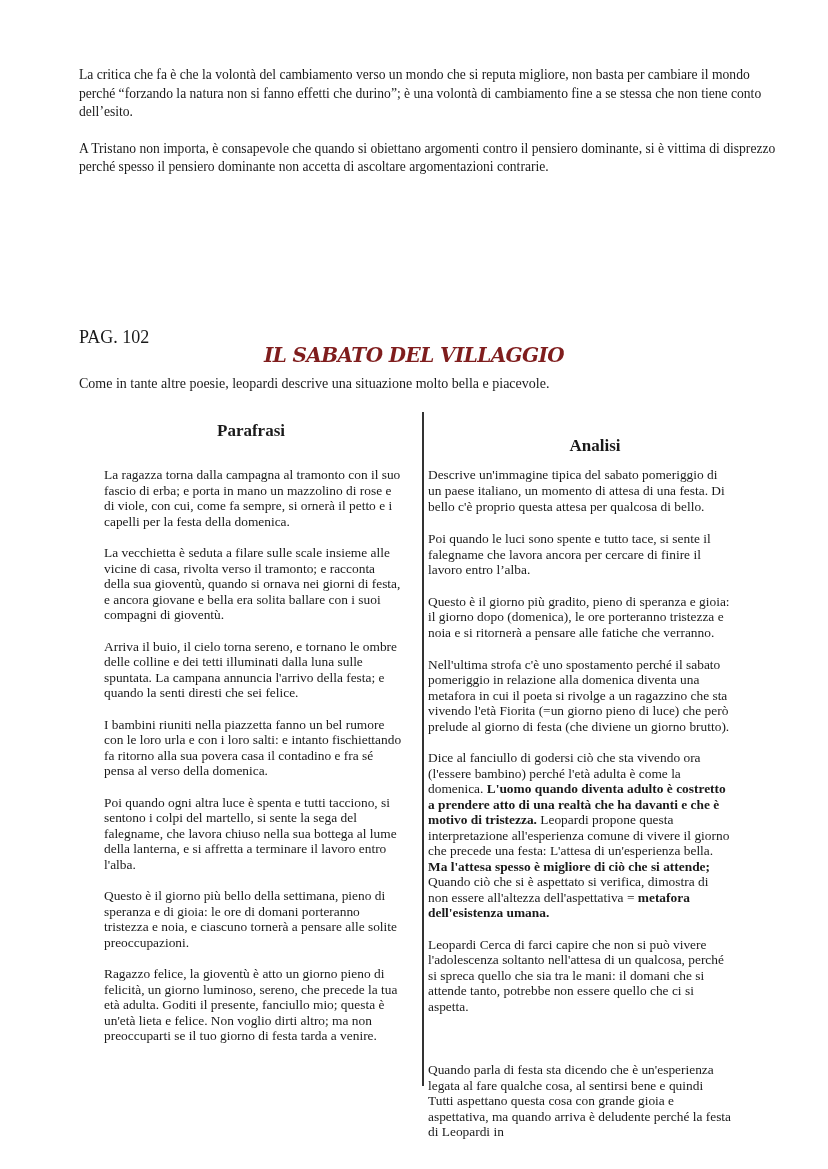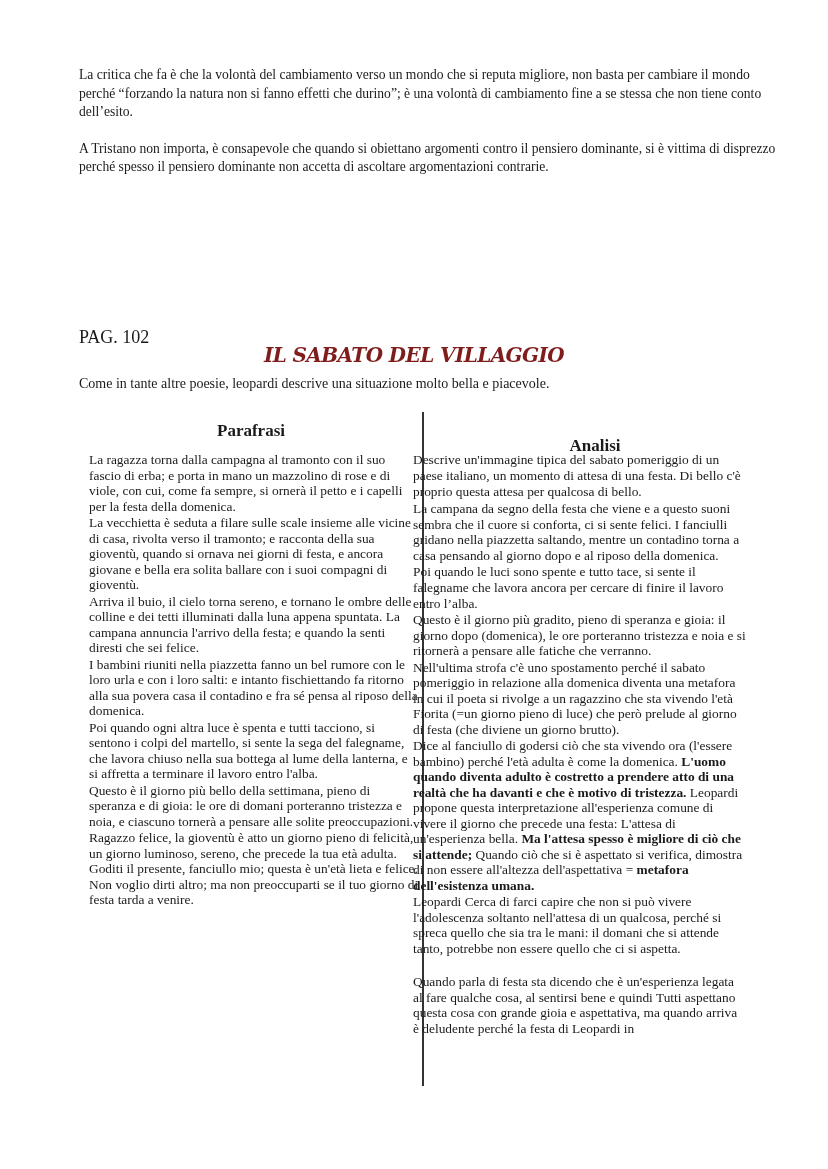--- a/index.html
+++ b/index.html
@@ -69,21 +69,21 @@
       font-size: 17px;
       text-align: center;
     }
     .col-head.left { left: 88px; width: 326px; }
     .col-head.right { left: 430px; width: 330px; margin-top: 15px; }
     .col {
       position: absolute;
       font-size: 13.4px;
       line-height: 15.5px;
     }
-    .col p { margin: 1px; }
+    .col p { margin: 16px; }
     .col.left {
       left: 88px;
       top: 451px;
       width: 332px;
     }
     .col.right {
       left: 412px;
       top: 451px;
       width: 335px;
     }
@@ -113,31 +113,30 @@
 <div class="subtitle">Come in tante altre poesie, leopardi descrive una situazione molto bella e piacevole.</div>
 
 <div class="col-head left">Parafrasi</div>
 <div class="col-head right">Analisi</div>
 
 <div class="divider"></div>
 
 <div class="col left">
   <p>La ragazza torna dalla campagna al tramonto con il suo fascio di erba; e porta in mano un mazzolino di rose e di viole, con cui, come fa sempre, si ornerà il petto e i capelli per la festa della domenica.</p>
   <p>La vecchietta è seduta a filare sulle scale insieme alle vicine di casa, rivolta verso il tramonto; e racconta della sua gioventù, quando si ornava nei giorni di festa, e ancora giovane e bella era solita ballare con i suoi compagni di gioventù.</p>
-  <p>Arriva il buio, il cielo torna sereno, e tornano le ombre delle colline e dei tetti illuminati dalla luna appena spuntata. La campana annuncia l'arrivo della festa; e quando la senti diresti che sei felice.</p>
-  <p>I bambini riuniti nella piazzetta fanno un bel rumore con le loro urla e con i loro salti: e intanto fischiettando fa ritorno alla sua povera casa il contadino e fra sé pensa al riposo della domenica.</p>
+  <p>Arriva il buio, il cielo torna sereno, e tornano le ombre delle colline e dei tetti illuminati dalla luna sulle spuntata. La campana annuncia l'arrivo della festa; e quando la senti diresti che sei felice.</p>
+  <p>I bambini riuniti nella piazzetta fanno un bel rumore con le loro urla e con i loro salti: e intanto fischiettando fa ritorno alla sua povera casa il contadino e fra sé pensa al verso della domenica.</p>
   <p>Poi quando ogni altra luce è spenta e tutti tacciono, si sentono i colpi del martello, si sente la sega del falegname, che lavora chiuso nella sua bottega al lume della lanterna, e si affretta a terminare il lavoro entro l'alba.</p>
   <p>Questo è il giorno più bello della settimana, pieno di speranza e di gioia: le ore di domani porteranno tristezza e noia, e ciascuno tornerà a pensare alle solite preoccupazioni.</p>
   <p>Ragazzo felice, la gioventù è atto un giorno pieno di felicità, un giorno luminoso, sereno, che precede la tua età adulta. Goditi il presente, fanciullo mio; questa è un'età lieta e felice. Non voglio dirti altro; ma non preoccuparti se il tuo giorno di festa tarda a venire.</p>
 </div>
 
 <div class="col right">
   <div class="sec1">
     <p>Descrive un'immagine tipica del sabato pomeriggio di un paese italiano, un momento di attesa di una festa. Di bello c'è proprio questa attesa per qualcosa di bello.</p>
-    <p class="tight">La campana da segno della festa che viene e a questo suoni sembra che il cuore si conforta, ci si sente felici. I fanciulli gridano nella piazzetta saltando, mentre un contadino torna a casa pensando al giorno dopo e al riposo della domenica.</p>
     <p class="tight">Poi quando le luci sono spente e tutto tace, si sente il falegname che lavora ancora per cercare di finire il lavoro entro l’alba.</p>
     <p class="tight">Questo è il giorno più gradito, pieno di speranza e gioia: il giorno dopo (domenica), le ore porteranno tristezza e noia e si ritornerà a pensare alle fatiche che verranno.</p>
   </div>
   <p>Nell'ultima strofa c'è uno spostamento perché il sabato pomeriggio in relazione alla domenica diventa una metafora in cui il poeta si rivolge a un ragazzino che sta vivendo l'età Fiorita (=un giorno pieno di luce) che però prelude al giorno di festa (che diviene un giorno brutto).</p>
   <p><span>Dice al fanciullo di godersi ciò che sta vivendo ora (l'essere bambino) perché l'età adulta è come la domenica. </span><b>L'uomo quando diventa adulto è costretto a prendere atto di una realtà che ha davanti e che è motivo di tristezza.</b><span> Leopardi propone questa interpretazione all'esperienza comune di vivere il giorno che precede una festa: L'attesa di un'esperienza bella. </span><b>Ma l'attesa spesso è migliore di ciò che si attende;</b><span> Quando ciò che si è aspettato si verifica, dimostra di non essere all'altezza dell'aspettativa = </span><b>metafora dell'esistenza umana.</b></p>
   <p>Leopardi Cerca di farci capire che non si può vivere l'adolescenza soltanto nell'attesa di un qualcosa,  perché si spreca quello che sia tra le mani:  il domani che si attende tanto,  potrebbe non essere quello che ci si aspetta.</p>
   <div class="block-gap"></div>
   <p>Quando parla di festa sta dicendo che è un'esperienza legata al fare qualche cosa,  al sentirsi bene e quindi Tutti aspettano questa cosa con grande gioia e aspettativa,  ma quando arriva è deludente perché la festa di Leopardi in</p>
 </div>
 

